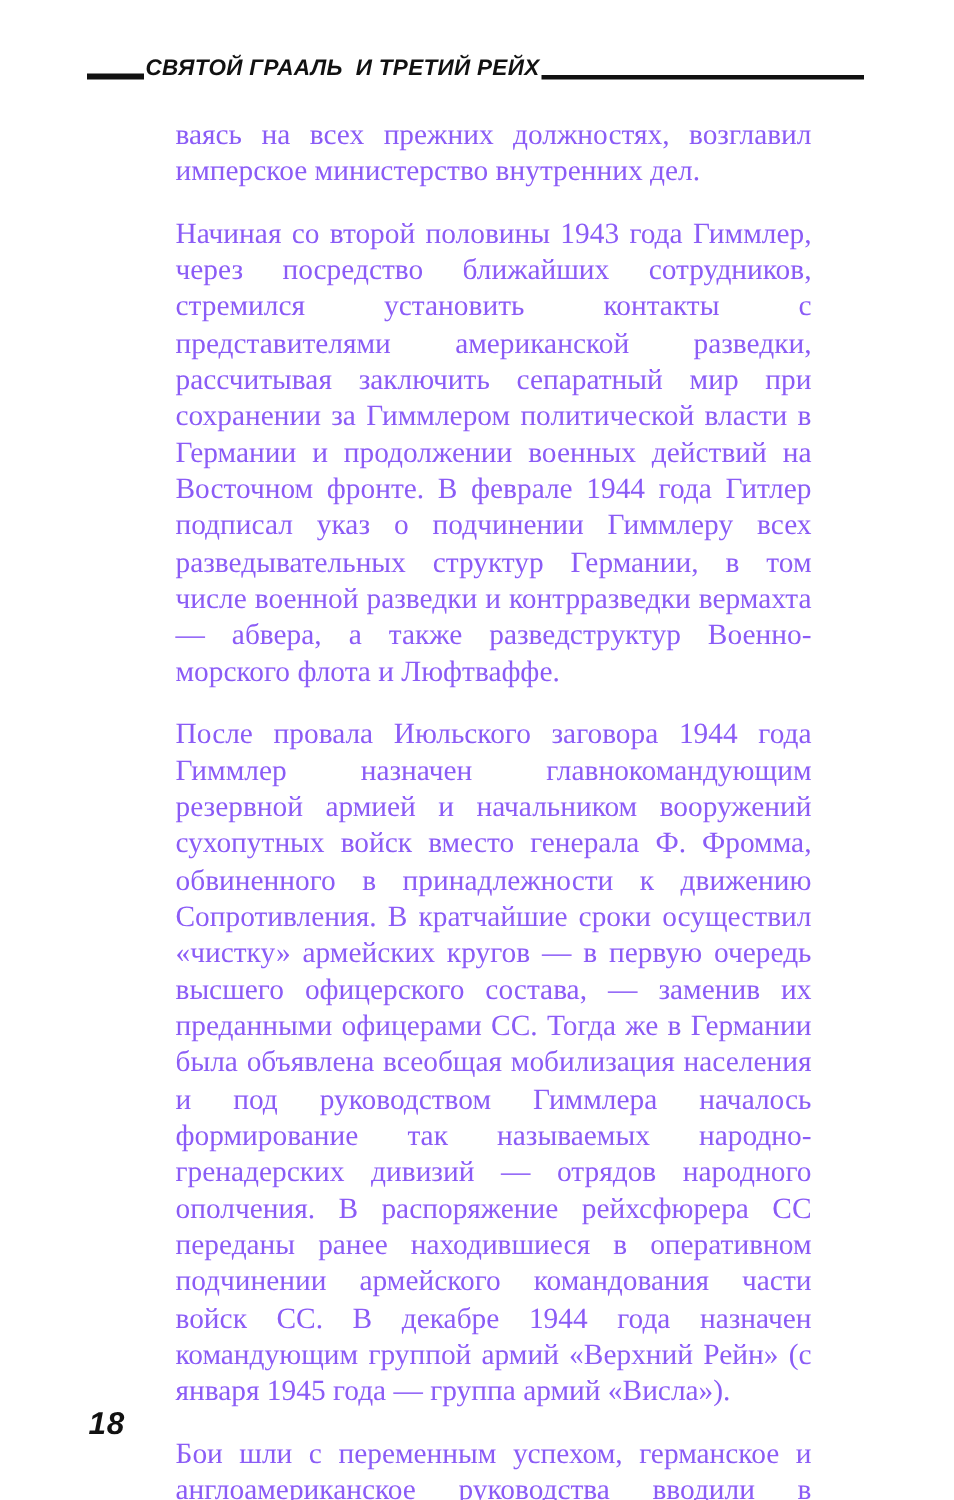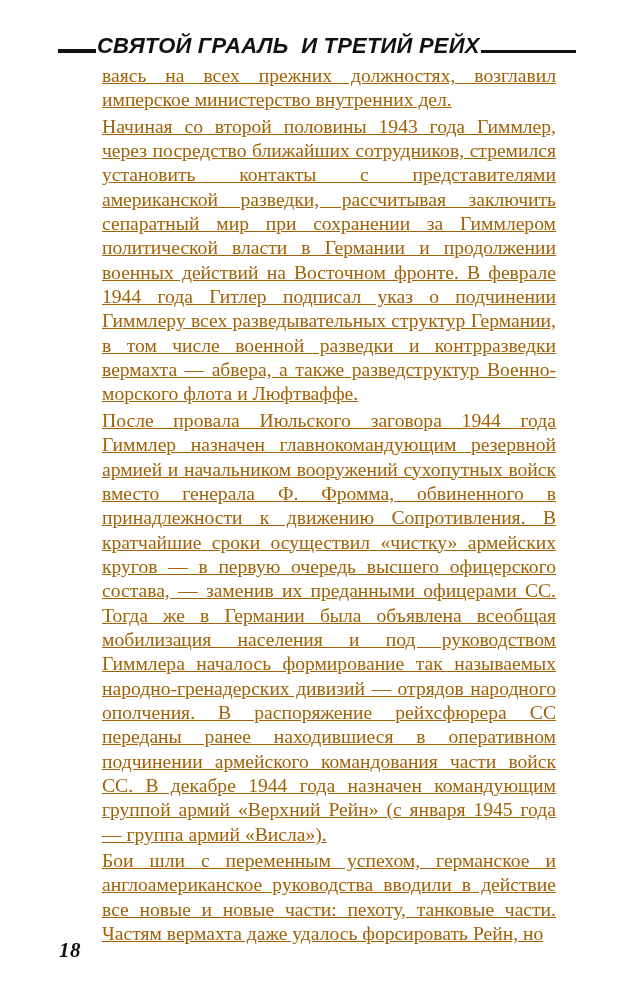--- a/index.html
+++ b/index.html
@@ -37,21 +37,21 @@
     margin-left: 58px;
     height: 4px;
     background: #111111;
     margin-bottom: 3px;
     flex: none;
   }
   .head-title {
     font-family: "Liberation Sans", "DejaVu Sans", sans-serif;
     font-weight: bold;
     font-style: italic;
-    font-size: 22px;
+    font-size: 15px;
     letter-spacing: 0.2px;
     color: #111111;
     white-space: pre;
     line-height: 21px;
     flex: none;
     padding: 0 1px;
   }
   .rule-right {
     height: 2.5px;
     background: #111111;
@@ -61,41 +61,40 @@
   }
 
   
   .body-text {
     position: absolute;
     left: 100px;
     top: 62px;
     width: 458px;
   }
   .para {
-    margin: 2px;
+    margin: 17px;
     font-size: 19.6px;
     line-height: 24.35px;
-    color: #a16207;
+    color: #8b5cf6;
     text-align: justify;
     text-align-last: left;
     -webkit-hyphens: none;
     hyphens: none;
     word-spacing: 0px;
-    text-decoration: underline;
   }
   .para.last {
     text-align: justify;
   }
 
   
   .folio {
     position: absolute;
     left: 59px;
     top: 938px;
-    font-family: Liberation Serif, serif;
+    font-family: Liberation Sans, sans-serif;
     font-weight: bold;
     font-style: italic;
     font-size: 21px;
     color: #111111;
     letter-spacing: 0.5px;
   }
 </style>
 </head>
 <body>
 

